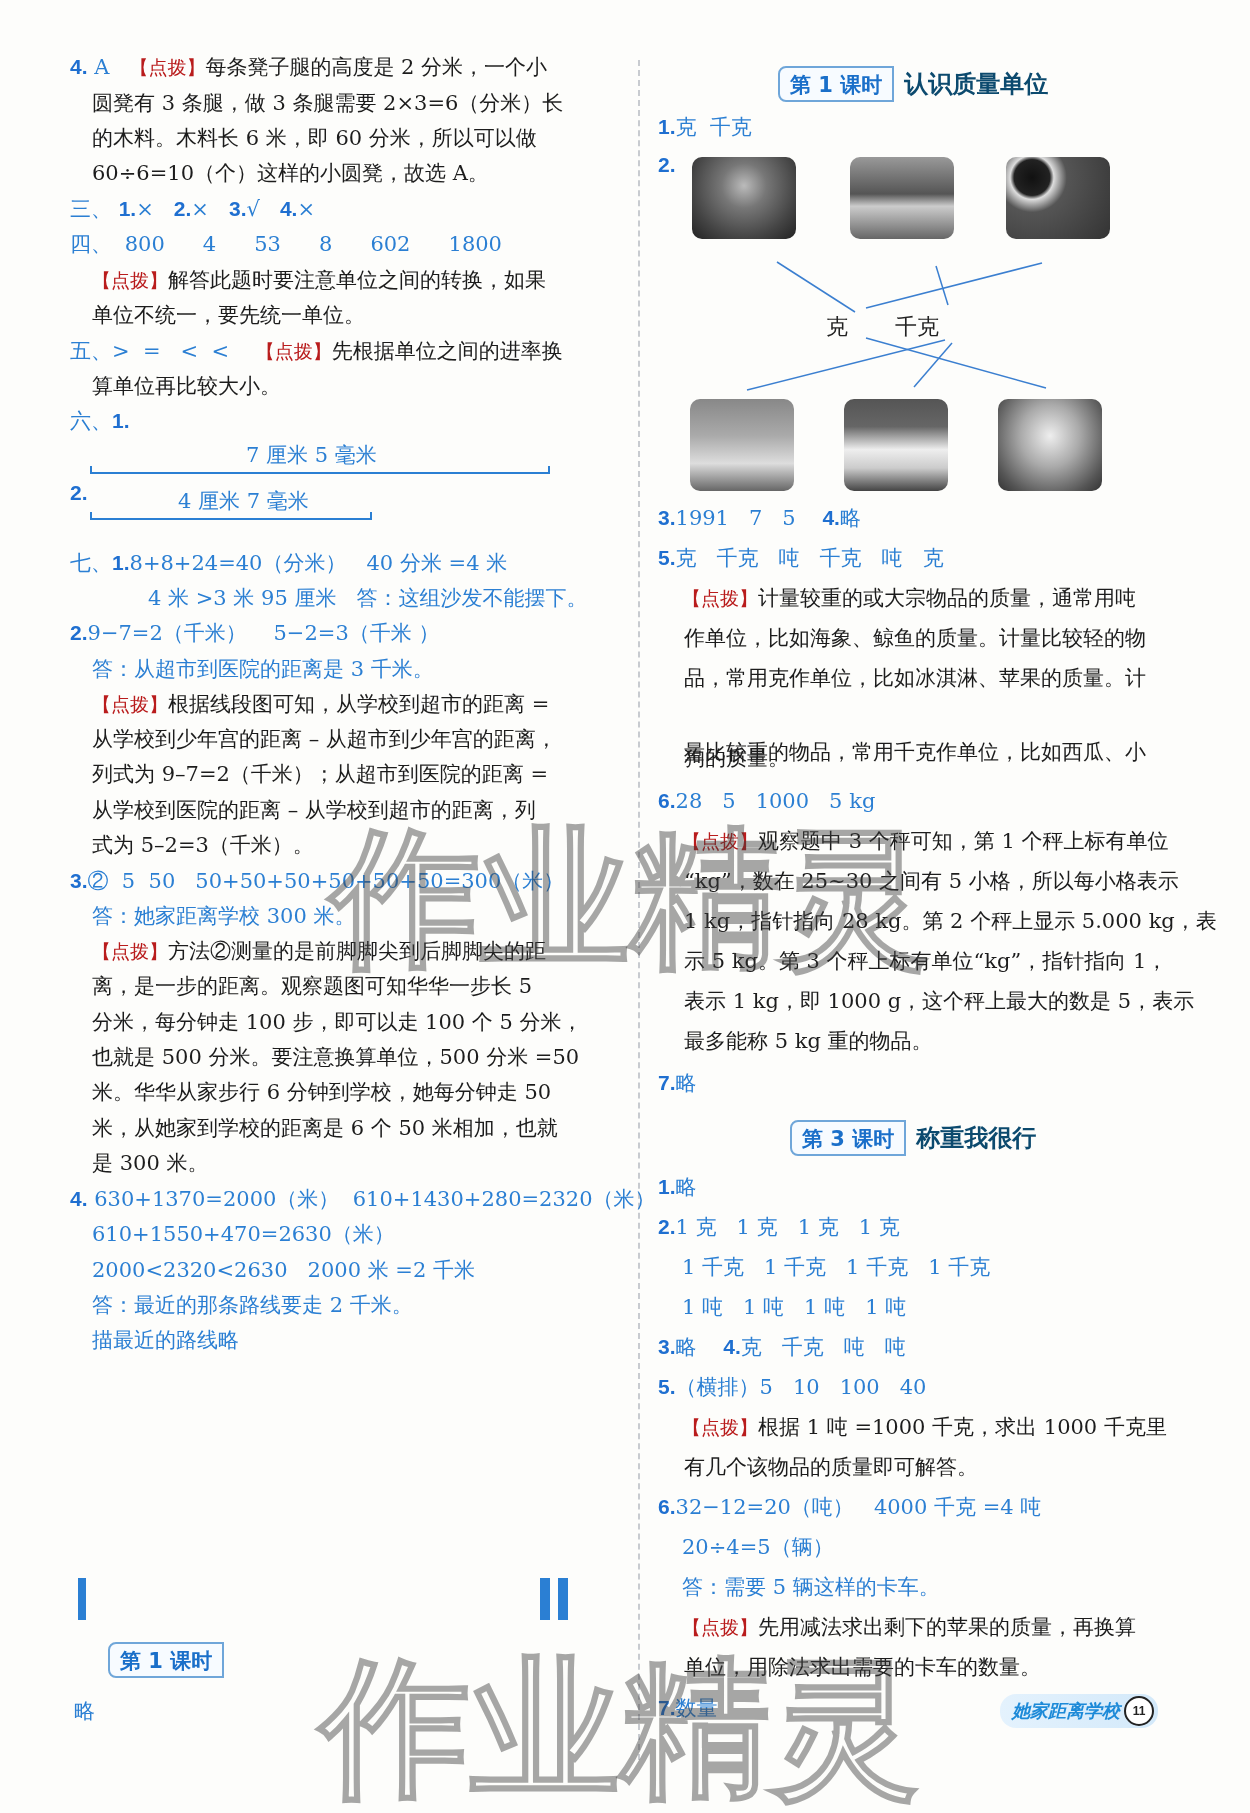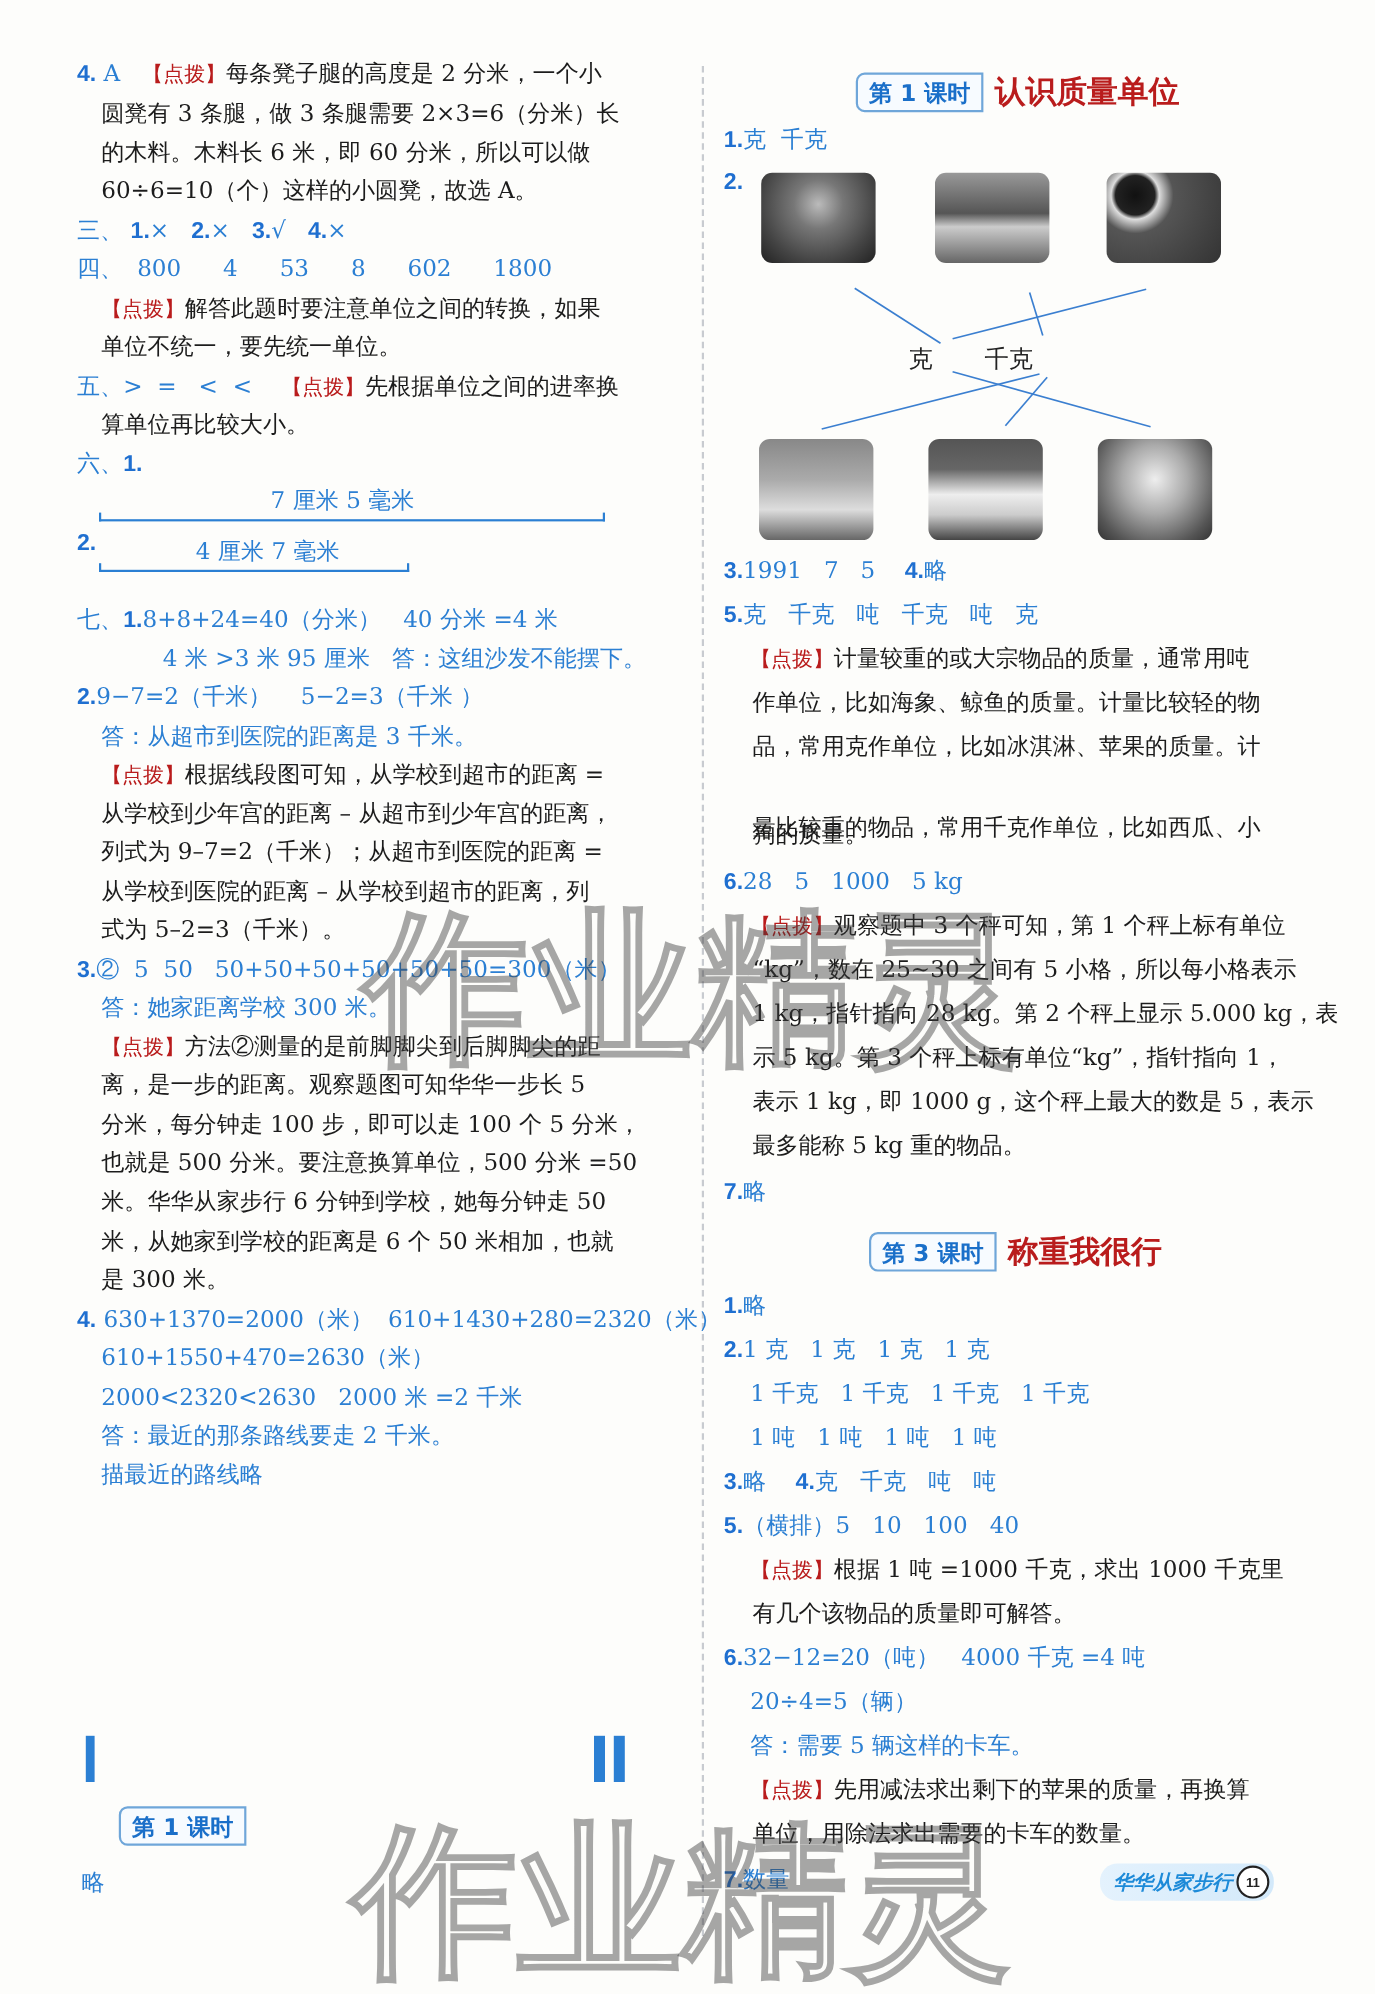--- a/index.html
+++ b/index.html
@@ -10,21 +10,21 @@
   .divider { position: absolute; left: 638px; top: 60px; width: 0; height: 1700px; border-left: 2px dashed #c8cbd0; }
   .line { position: absolute; white-space: nowrap; font-size: 21px; line-height: 30px; }
   .blue { color: #2b7fd3; }
   .num { color: #1f6fd0; font-family: "Liberation Sans", "DejaVu Sans", sans-serif; font-weight: bold; font-size: 21px; }
   .black { color: #1c1c1c; }
   .tip { font-family: "DejaVu Sans", sans-serif; font-weight: normal; font-size: 19px; color: #b91c1c; }
   .lesson { position: absolute; display: flex; align-items: center; height: 40px; }
   .lesson .tag { border: 2px solid #6fa6d9; border-radius: 8px 0 0 8px; border-right: 2px solid #6fa6d9;
                  padding: 0 10px; height: 36px; line-height: 34px; color: #1a6fc9; font-family: "DejaVu Sans", sans-serif;
                  font-weight: bold; font-size: 21px; background: #f7fbff; }
-  .lesson .title { margin-left: 10px; color: #b91c1c; font-family: "DejaVu Sans", sans-serif; font-weight: bold; font-size: 28px; }
+  .lesson .title { margin-left: 10px; color: #0c4a6e; font-family: "DejaVu Sans", sans-serif; font-weight: bold; font-size: 24px; }
   .banner { position: absolute; left: 78px; top: 1578px; width: 516px; height: 42px; }
   .banner .bar-l { position: absolute; left: 0; top: 0; width: 8px; height: 42px; background: #2b7fd3; }
   .banner .main { position: absolute; left: 16px; top: 0; width: 440px; height: 42px; background: #2a7fd6; color: #fff;
                   font-family: "DejaVu Sans", sans-serif; font-weight: bold; font-size: 25px; line-height: 42px; padding-left: 12px; }
   .banner .bar-r1 { position: absolute; left: 462px; top: 0; width: 10px; height: 42px; background: #2b7fd3; }
   .banner .bar-r2 { position: absolute; left: 480px; top: 0; width: 10px; height: 42px; background: #2b7fd3; }
   .car { position: absolute; right: 18px; top: 8px; width: 60px; height: 26px; }
   .seg { position: absolute; border-bottom: 2px solid #2b7fd3; border-left: 2px solid #2b7fd3; border-right: 2px solid #2b7fd3; height: 8px; }
   .seg-label { position: absolute; color: #2b7fd3; font-size: 21px; white-space: nowrap; }
   .photo { position: absolute; width: 104px; height: 82px; border-radius: 10px; overflow: hidden; }
@@ -241,18 +241,18 @@
 <div class="line" style="top:1612px;left:682px">
   <span class="tip">【点拨】</span><span class="black">先用减法求出剩下的苹果的质量，再换算</span>
 </div>
 <div class="line black" style="top:1652px;left:684px">单位，用除法求出需要的卡车的数量。</div>
 
 <div class="line blue" style="top:1693px;left:658px">
   <span class="num">7.</span><span>数量</span>
 </div>
 
 <div class="footer-badge">
-  <span class="txt">华华从家步行</span>
+  <span class="txt">她家距离学校</span>
   <span class="pg">11</span>
 </div>
 
 <div class="watermark" style="left:330px;top:800px;font-size:150px">作业精灵</div>
 <div class="watermark" style="left:320px;top:1630px;font-size:150px">作业精灵</div>
 
 </body></html>

